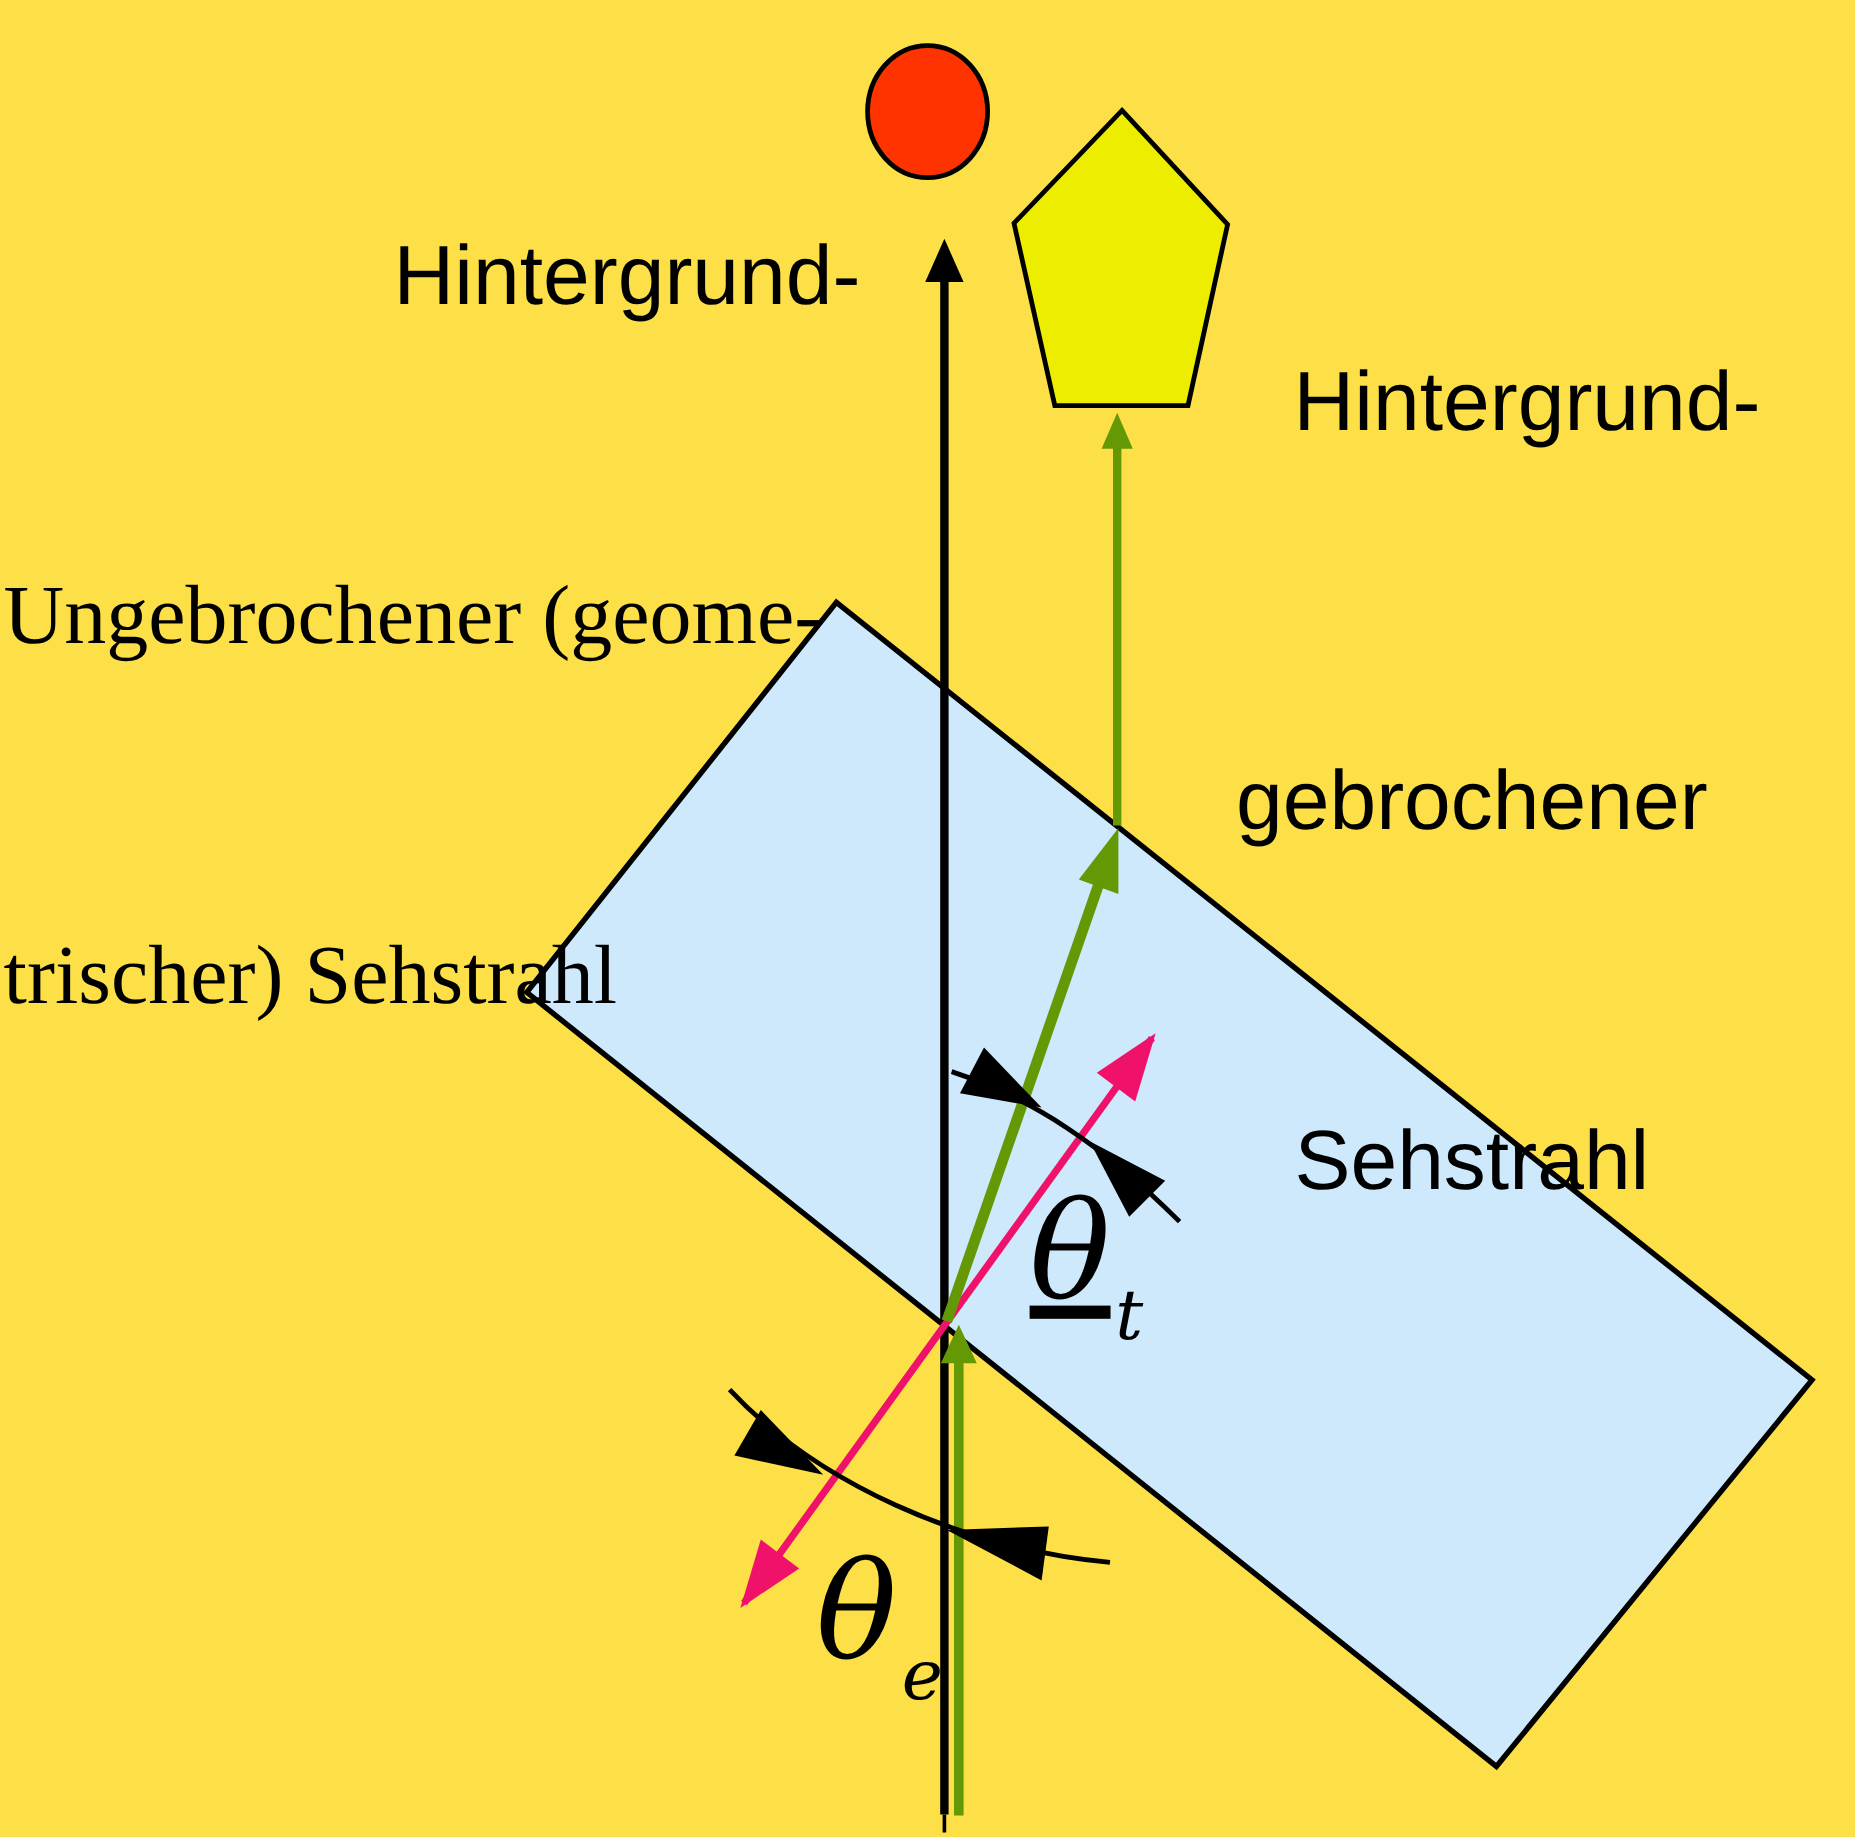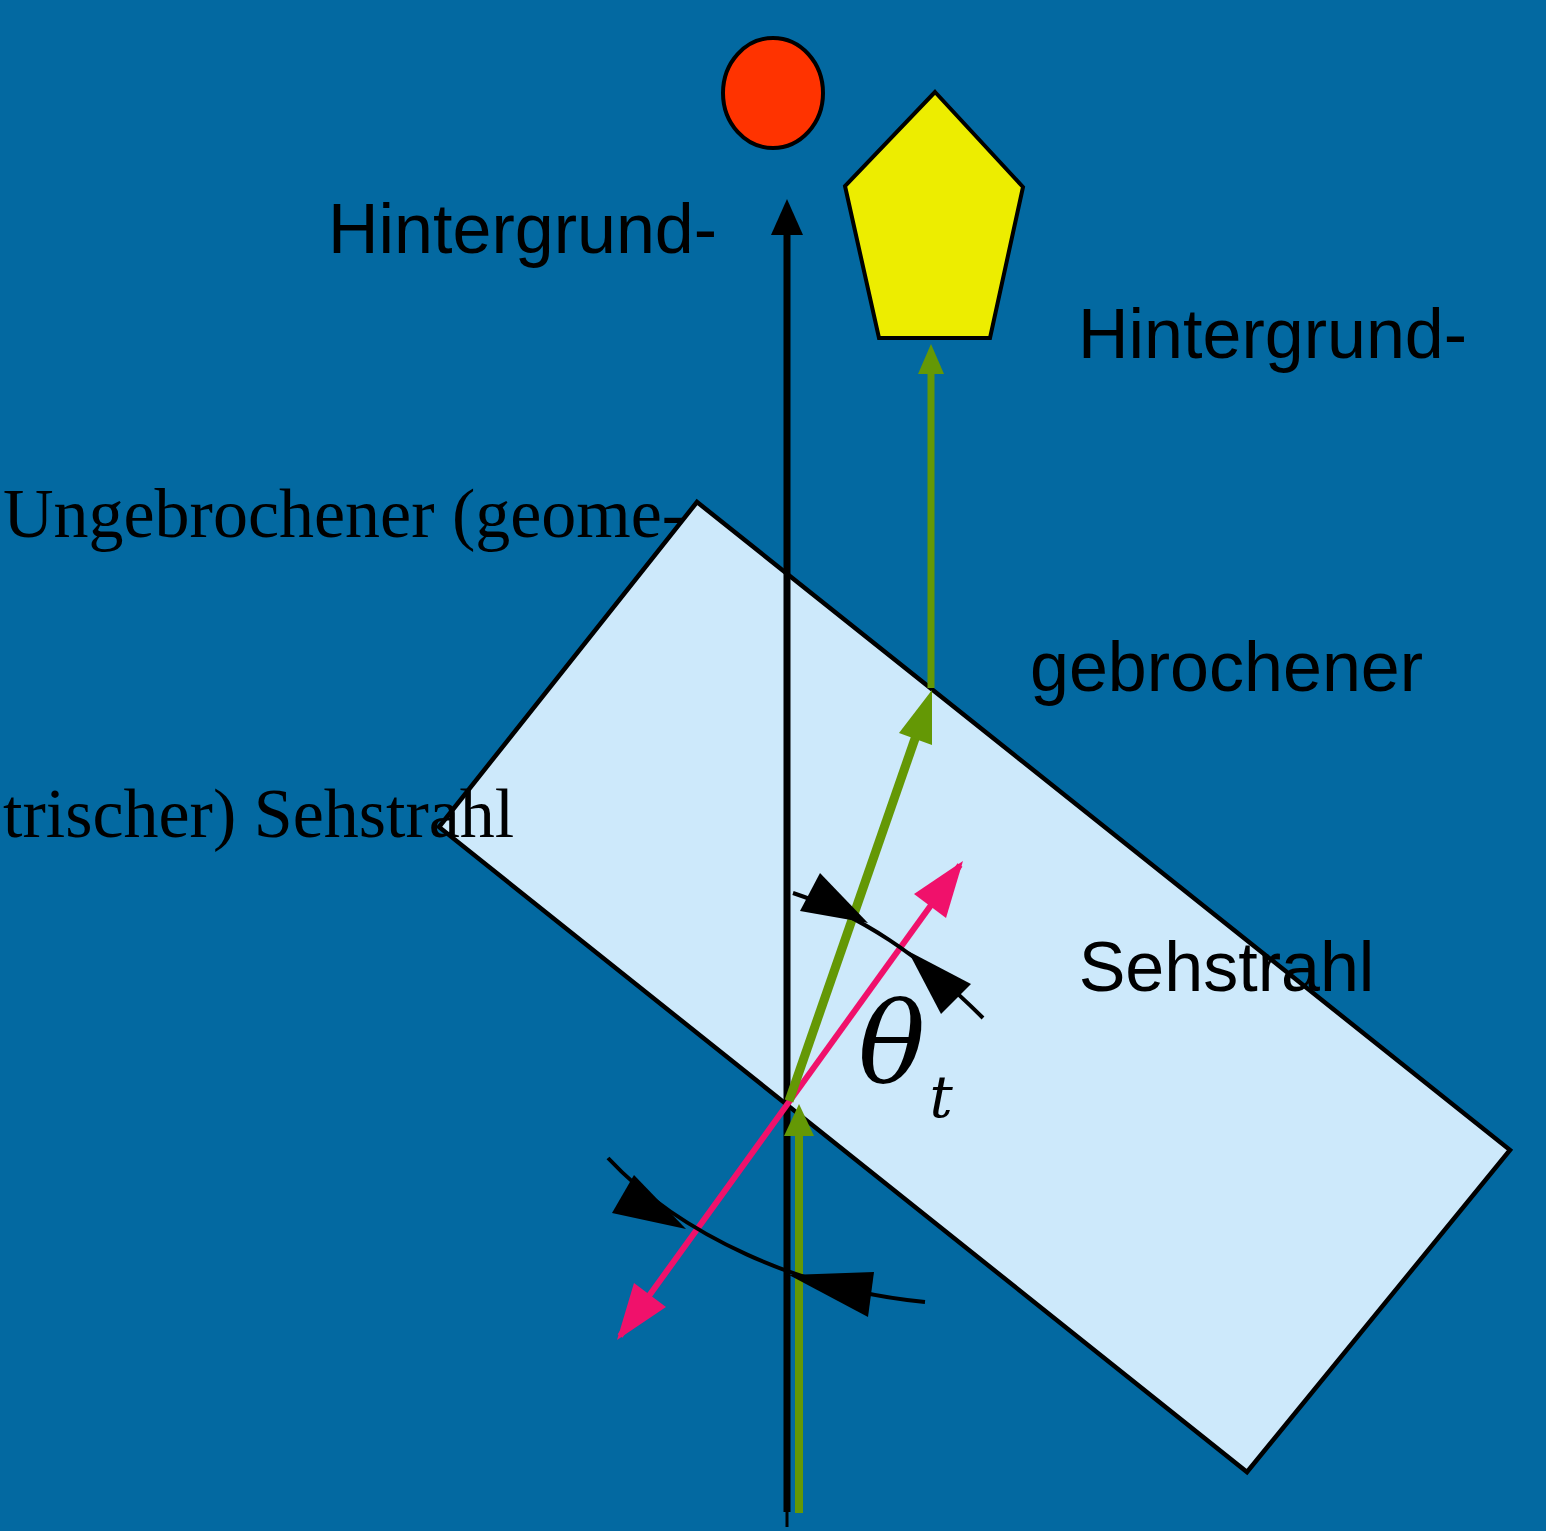--- a/index.html
+++ b/index.html
@@ -1,19 +1,19 @@
 <!DOCTYPE html>
 <html><head>
 <meta charset="utf-8">
 <style>
   html,body{margin:0;padding:0;background:#ffffff;}
   .stage{
     position:relative;
     width:1546px;height:1531px;
-    background:#0369a1;
+    background:#fde047;
     overflow:hidden;
     font-family:"Liberation Sans", sans-serif;
   }
   .stage svg{position:absolute;left:0;top:0;}
   .lbl{
     position:absolute;
     font-size:70px;
     line-height:100px;
     color:#000;
     white-space:pre;
@@ -89,16 +89,17 @@
   <div class="lbl" style="left:3px; top:264px;font-family:Liberation Serif, serif;">
     <div>Ungebrochener (geome-</div>
     <div>trischer) Sehstrahl</div>
   </div>
 
   <div class="lbl" style="left:1030px; top:417px;text-align:center;">
     <div>gebrochener</div>
     <div>Sehstrahl</div>
   </div>
 
-  <div class="theta" style="left:858px; top:988px;"><span>θ</span><span class="theta-sub">t</span></div>
+  <div class="theta" style="left:858px; top:988px;text-decoration:underline;"><span>θ</span><span class="theta-sub">t</span></div>
 
+  <div class="theta" style="left:680px; top:1288px;"><span>θ</span><span class="theta-sub">e</span></div>
 
 </div>
 
 </body></html>

